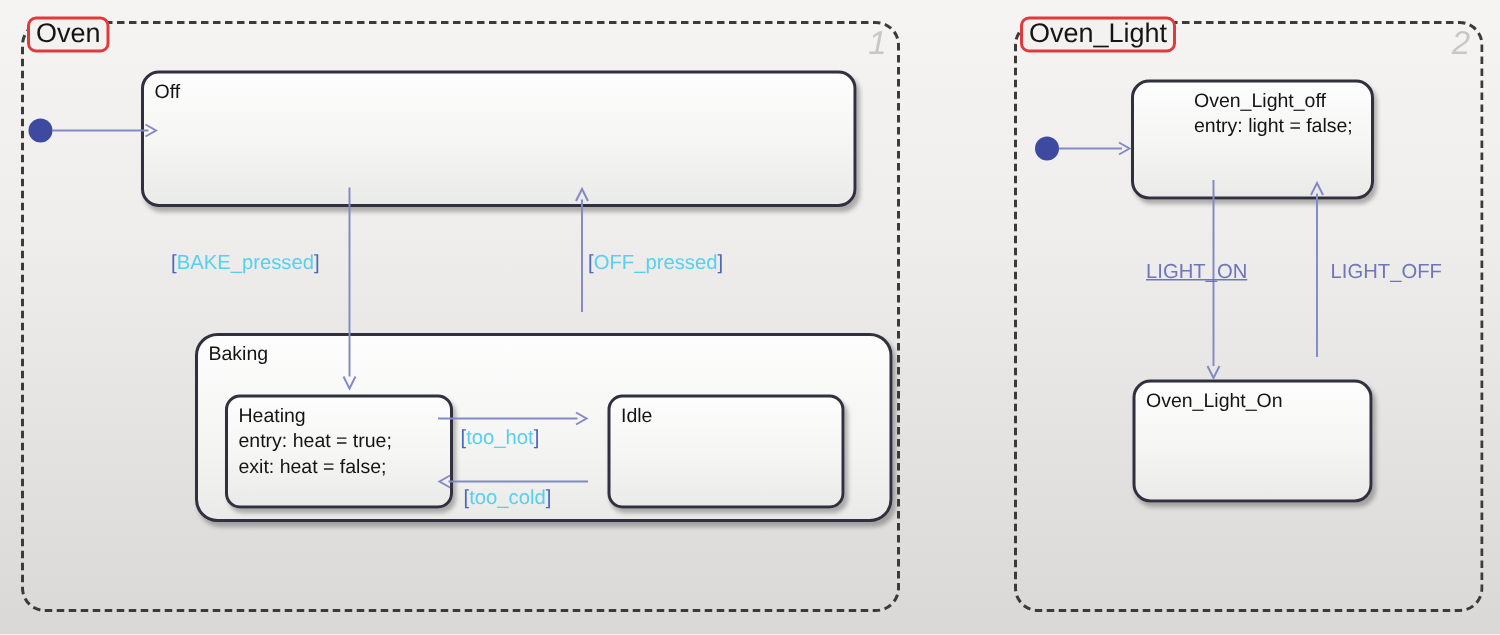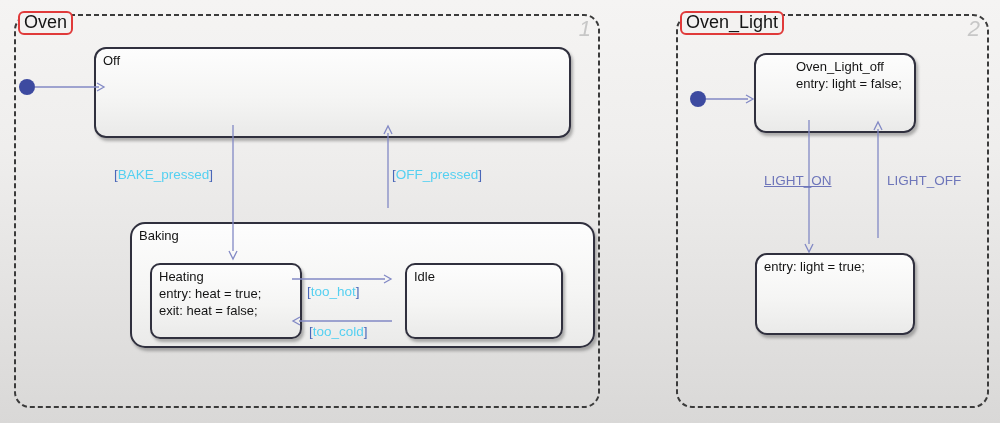--- a/index.html
+++ b/index.html
@@ -73,21 +73,21 @@
     </svg>
     <span class="region-label">Oven_Light</span>
     <span class="order-badge">2</span>
 
     <div class="state" style="left:78px; top:39px; width:162px; height:80px;padding-left:40px;">
       <div class="state-title">Oven_Light_off</div>
       <div class="state-action">entry: light = false;</div>
     </div>
 
     <div class="state" style="left:79px; top:239px; width:160px; height:82px;">
-      <div class="state-action">entry: light = true;</div>
+      <div class="state-title">Oven_Light_On</div>
     </div>
   </div>
 
   <svg class="arrows" viewBox="0 0 1000 423">
     <g stroke="#8289c5" stroke-width="1.3" fill="none">
 
       <g>
         <circle cx="27" cy="87" r="8" fill="#3d4aa0" stroke="none"></circle>
         <line x1="35" y1="87" x2="99" y2="87"></line>
         <path d="M 97 83 L 104 87 L 97 91"></path>

